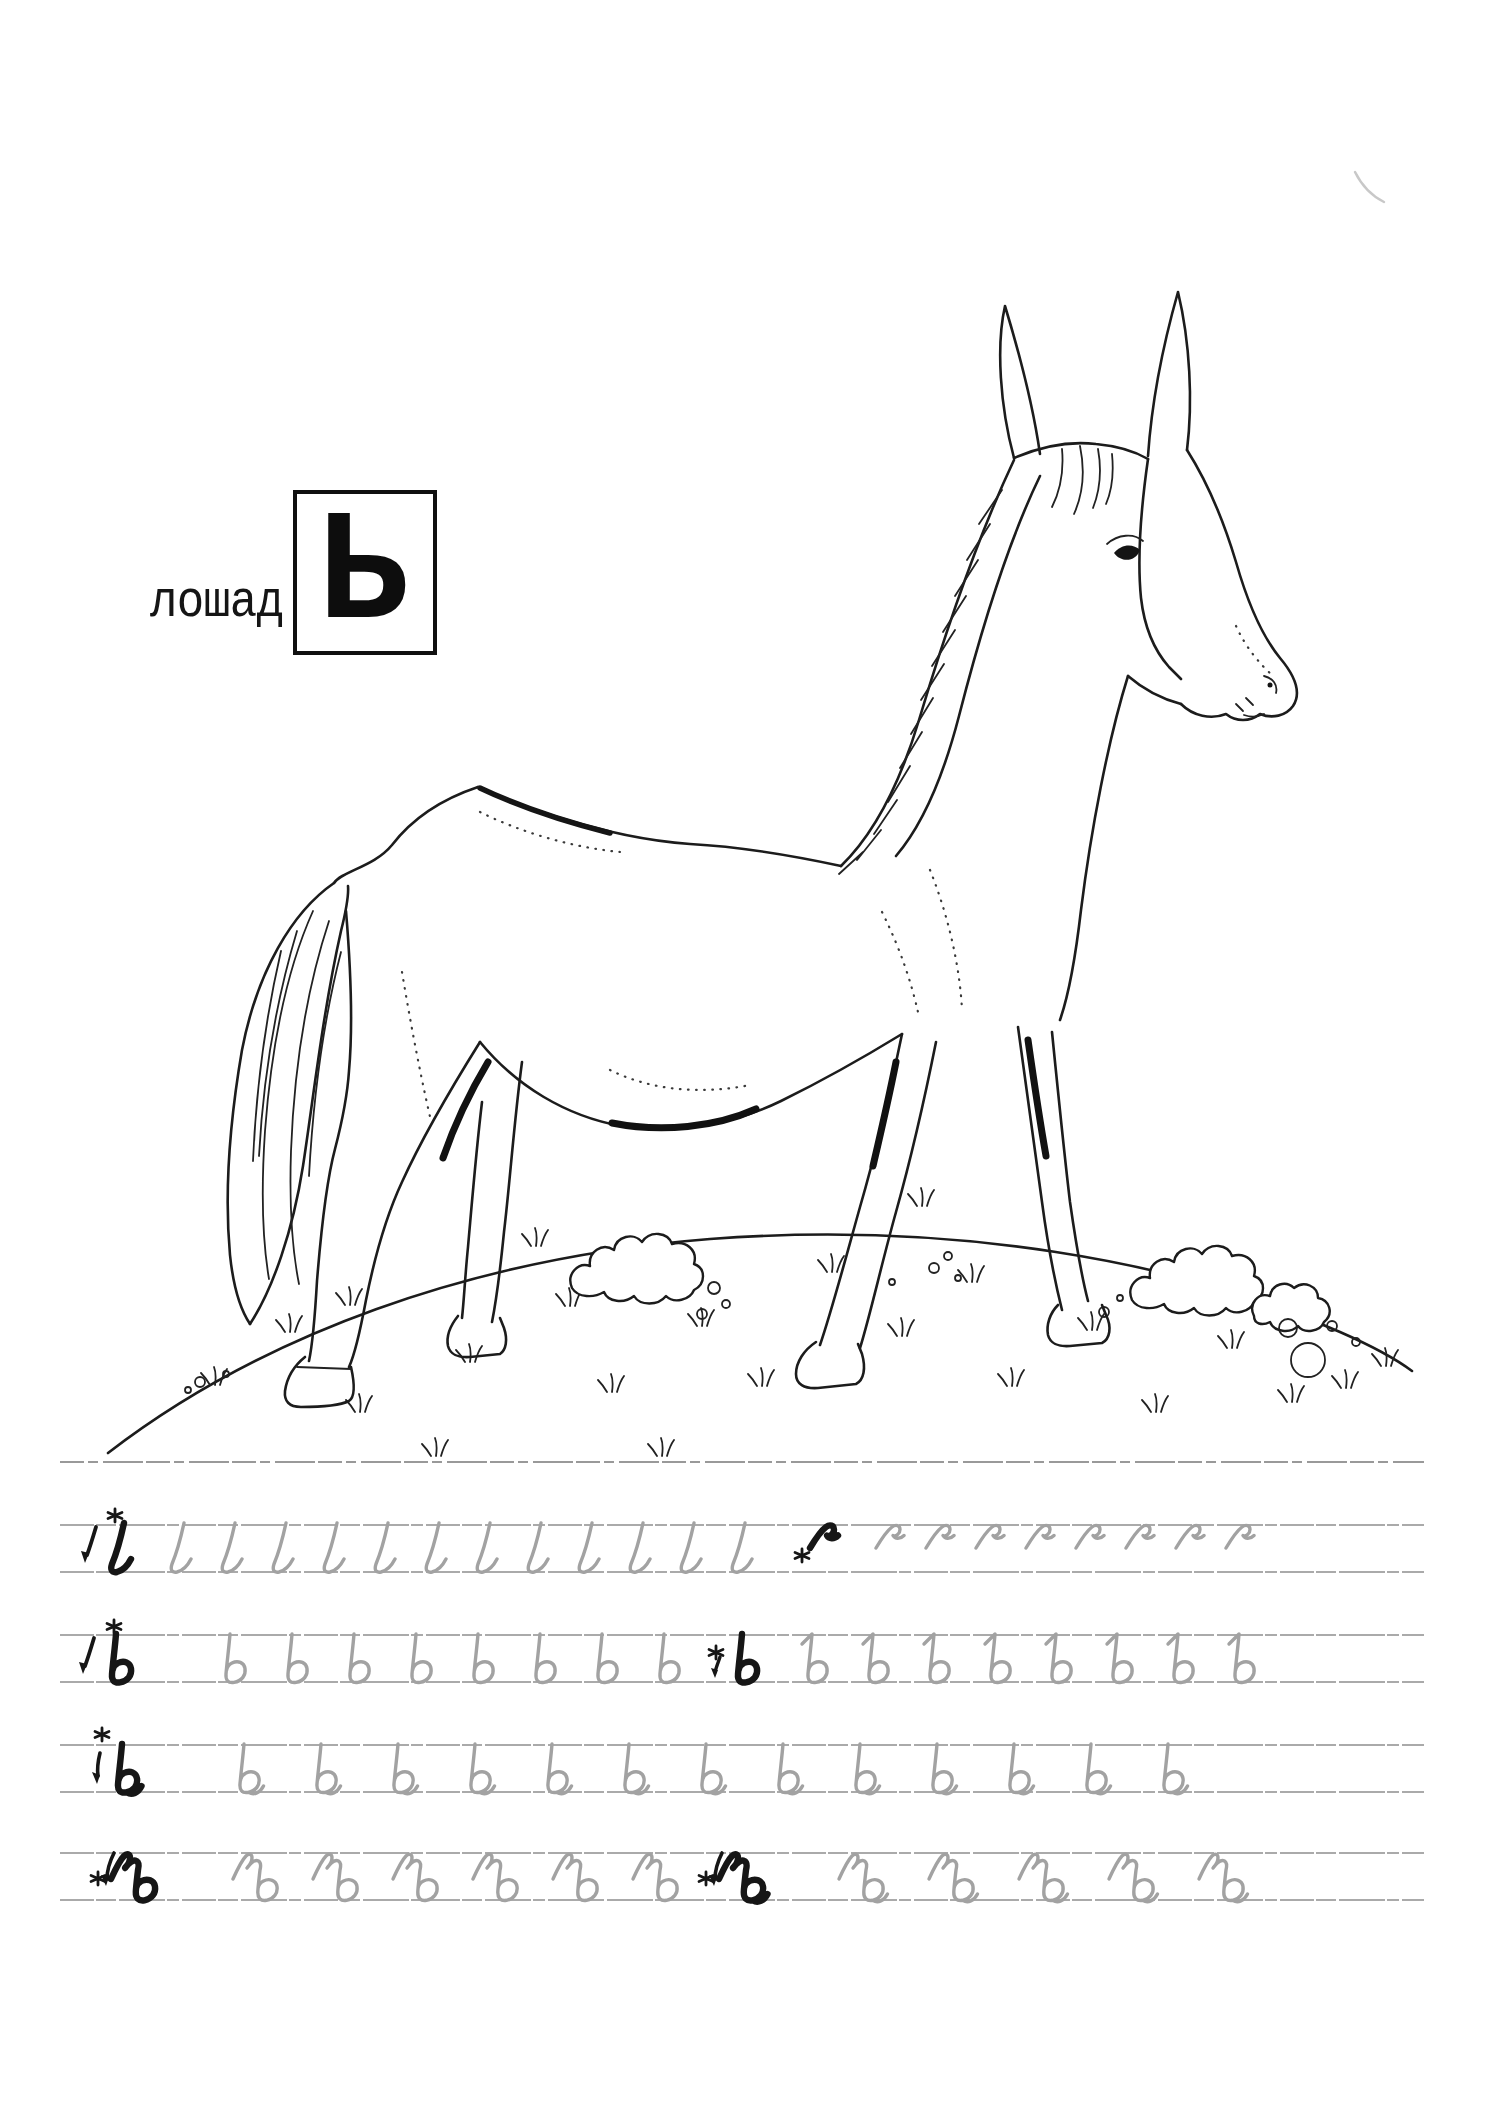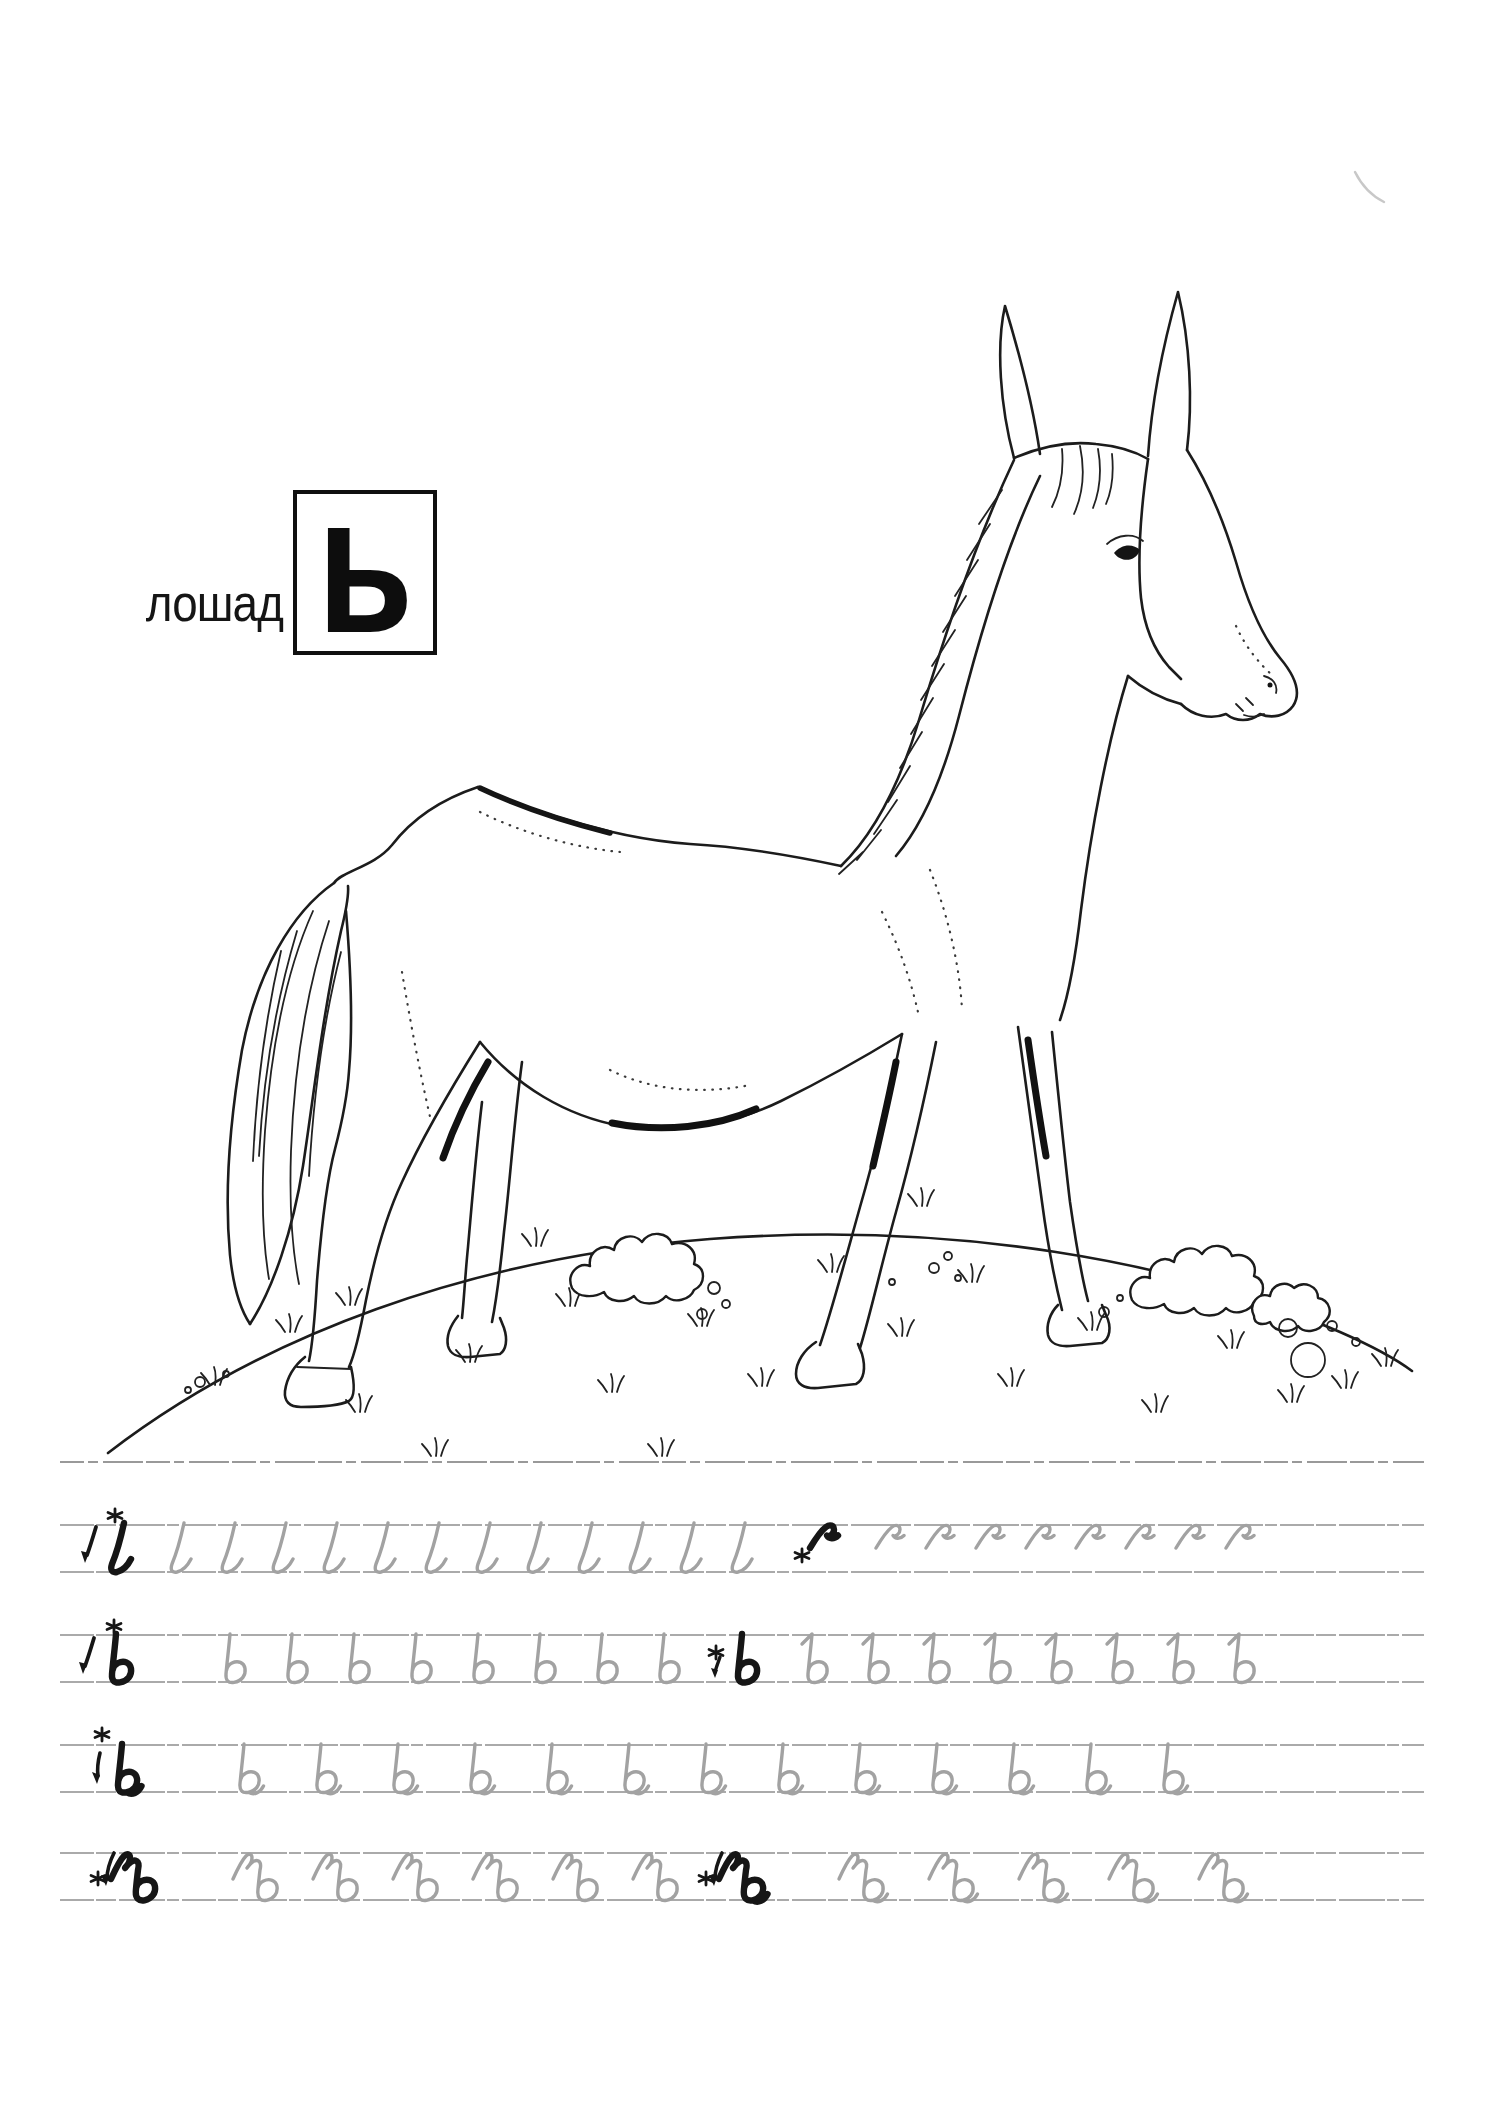--- a/index.html
+++ b/index.html
@@ -1,17 +1,17 @@
 <!DOCTYPE html>
 <html><head>
 <meta charset="utf-8">
 <style>
   html,body{margin:0;padding:0;background:#e8e8e8;}
   .sheet{position:relative;width:1500px;height:2122px;background:#ffffff;overflow:hidden;
-         font-family:Liberation Sans, sans-serif;}
+         font-family:Liberation Mono, monospace;}
   .art{position:absolute;left:50px;top:270px;width:1400px;height:1210px;}
   .art path, .art circle{vector-effect:none;}
   .ink{fill:none;stroke:#1c1c1c;stroke-width:2.6;stroke-linecap:round;stroke-linejoin:round;}
   .ink-thick{fill:none;stroke:#151515;stroke-width:5.5;stroke-linecap:round;}
   .ink-acc{fill:none;stroke:#111;stroke-width:7;stroke-linecap:round;}
   .ink-thin{fill:none;stroke:#222;stroke-width:1.8;stroke-linecap:round;}
   .dots{fill:none;stroke:#3a3a3a;stroke-width:2.2;stroke-linecap:round;stroke-dasharray:0.6 7.5;}
   .fillink{fill:#141414;stroke:none;}
   .bushfill{fill:#ffffff;stroke:#1c1c1c;stroke-width:2.4;stroke-linejoin:round;}
   .vocab-word{position:absolute;left:0;top:577px;width:283px;text-align:right;

